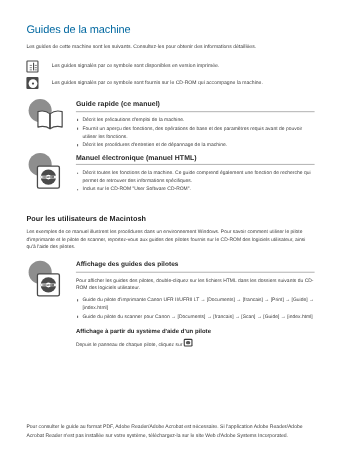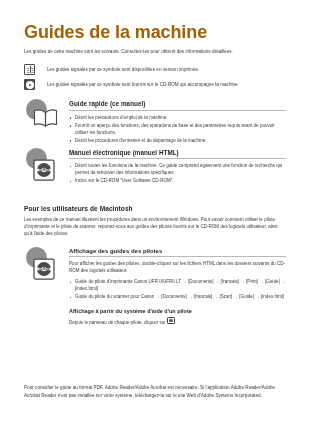--- a/index.html
+++ b/index.html
@@ -19,24 +19,24 @@
   .page {
     position: relative;
     width: 300px;
     height: 423px;
     box-sizing: border-box;
     padding: 22px 14px 0 24px;
   }
 
   
   .doc-title {
-    font-size: 18px;
-    font-weight: 700;
+    font-size: 10px;
+    font-weight: 400;
     letter-spacing: -0.1px;
-    color: #a16207;
+    color: #0369a1;
     margin: 0 0 6px 0;
     line-height: 1.15;
   }
   .doc-intro {
     font-size: 4.6px;
     line-height: 1.45;
     color: #3a3a3a;
     margin: 0 0 9px 0;
     letter-spacing: 0.02px;
   }

